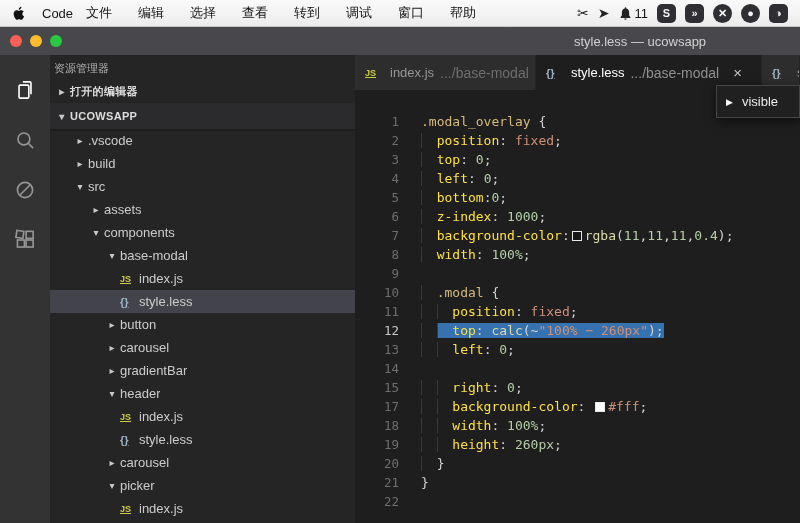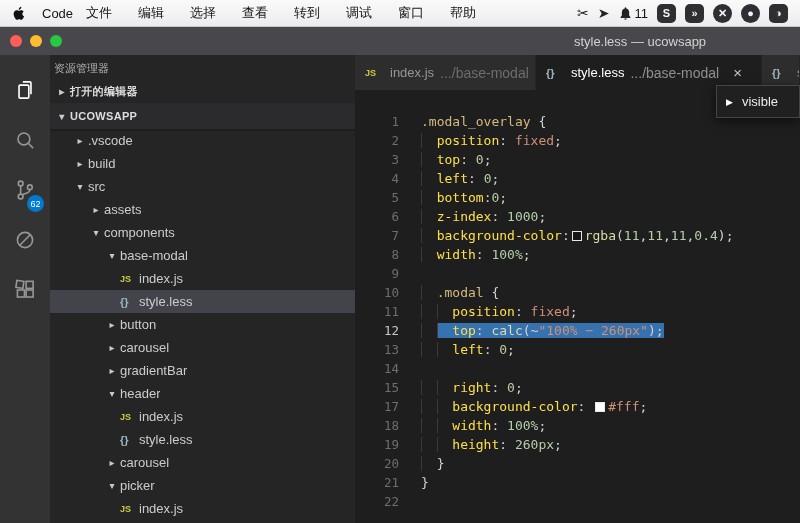--- a/index.html
+++ b/index.html
@@ -36,21 +36,21 @@
     min-width:17px;height:17px;font-size:9px;display:flex;align-items:center;justify-content:center;}
 
   .sidebar{width:305px;background:#252526;color:#cccccc;flex:none;display:flex;flex-direction:column;overflow:hidden;}
   .sidebar-title{height:24px;line-height:27px;padding-left:4px;font-size:11px;color:#b0b0b0;}
   .section-row{height:24px;display:flex;align-items:center;padding-left:4px;font-size:11px;font-weight:bold;color:#dddddd;letter-spacing:.3px;}
   .section-row.root{height:26px;box-shadow:0 1px 2px rgba(0,0,0,.35);background:#2b2b2d;}
   .twisty{width:16px;font-size:10px;color:#c9c9c9;text-align:center;flex:none;}
   .tree{flex:1;overflow:hidden;}
   .tree-row{height:23px;display:flex;align-items:center;font-size:13px;white-space:nowrap;cursor:default;}
   .tree-row.selected{background:#43434c;}
-  .ficon{width:19px;flex:none;font-weight:bold;}
+  .ficon{width:19px;flex:none;font-weight:bold;text-decoration:underline;}
   .ficon.js{color:#cbcb41;font-size:9px;}
   .ficon.less{color:#9db4c4;font-size:11px;}
   .tree-label{overflow:hidden;}
 
   .editor{flex:1;min-width:0;position:relative;background:#1e1e1e;display:flex;flex-direction:column;}
   .tabbar{height:35px;background:#252526;display:flex;flex:none;}
   .tab{display:flex;align-items:center;padding:0 10px;font-size:13px;background:#2d2d2d;color:#969696;
     border-right:1px solid #252526;gap:6px;flex:none;white-space:nowrap;cursor:default;}
   .tab .tab-desc{font-size:14px;color:#6d6d6d;}
   .tab.active{background:#1e1e1e;color:#ffffff;}
@@ -125,29 +125,20 @@
       <svg width="26" height="26" viewBox="0 0 24 24">
           <path d="M10 4.5h6.5a1 1 0 0 1 1 1V16"></path>
           <rect x="6.5" y="7.5" width="9" height="12" rx="1"></rect>
         </svg>
     </div>
     <div class="act-item">
       <svg width="26" height="26" viewBox="0 0 24 24">
           <circle cx="11" cy="11" r="5.5"></circle>
           <line x1="15.2" y1="15.2" x2="19.5" y2="19.5"></line>
         </svg>
-    </div>
-    <div class="act-item">
-      <svg width="26" height="26" viewBox="0 0 24 24">
-          <circle cx="8" cy="6" r="2.2"></circle>
-          <circle cx="8" cy="18" r="2.2"></circle>
-          <circle cx="16.5" cy="9.5" r="2.2"></circle>
-          <path d="M8 8.2v7.6M16.5 11.7c0 3-4 3.2-6.3 4.5"></path>
-        </svg>
-      <span class="badge">62</span>
     </div>
     <div class="act-item">
       <svg width="26" height="26" viewBox="0 0 24 24">
           <circle cx="12" cy="12" r="7"></circle>
           <line x1="7.2" y1="16.8" x2="16.8" y2="7.2"></line>
         </svg>
     </div>
     <div class="act-item">
       <svg width="26" height="26" viewBox="0 0 24 24">
           <rect x="5" y="12" width="6.5" height="6.5"></rect>

